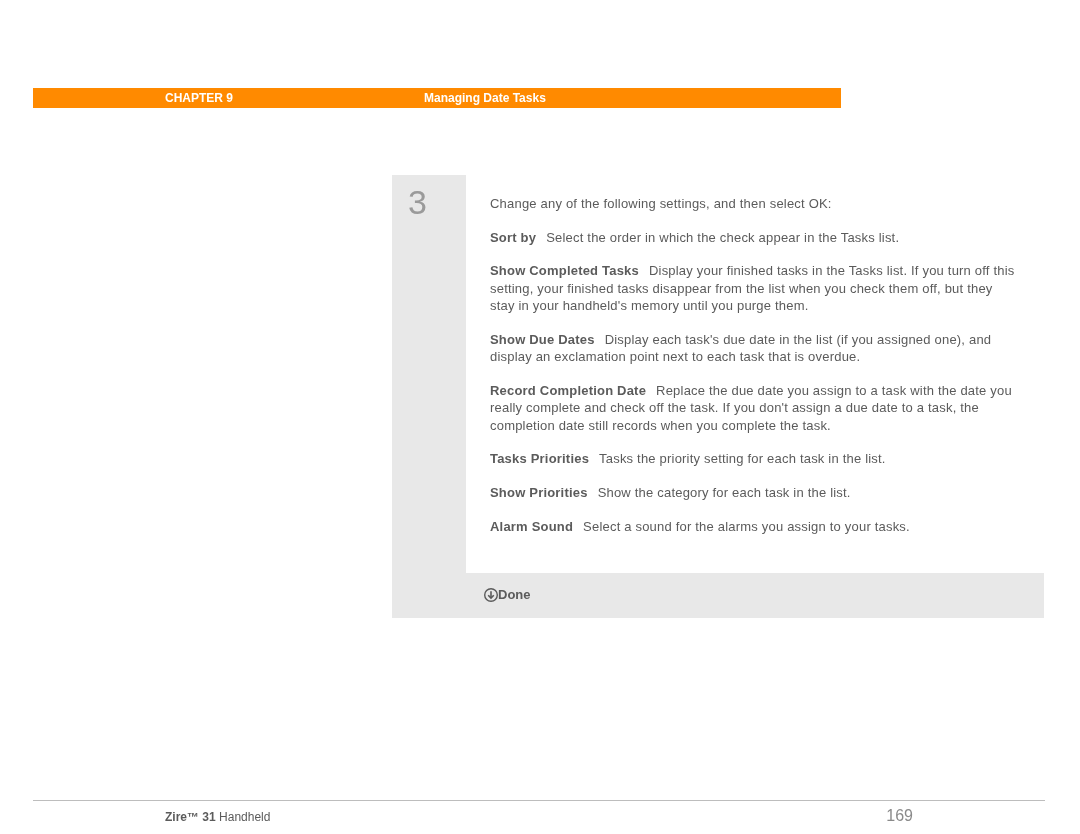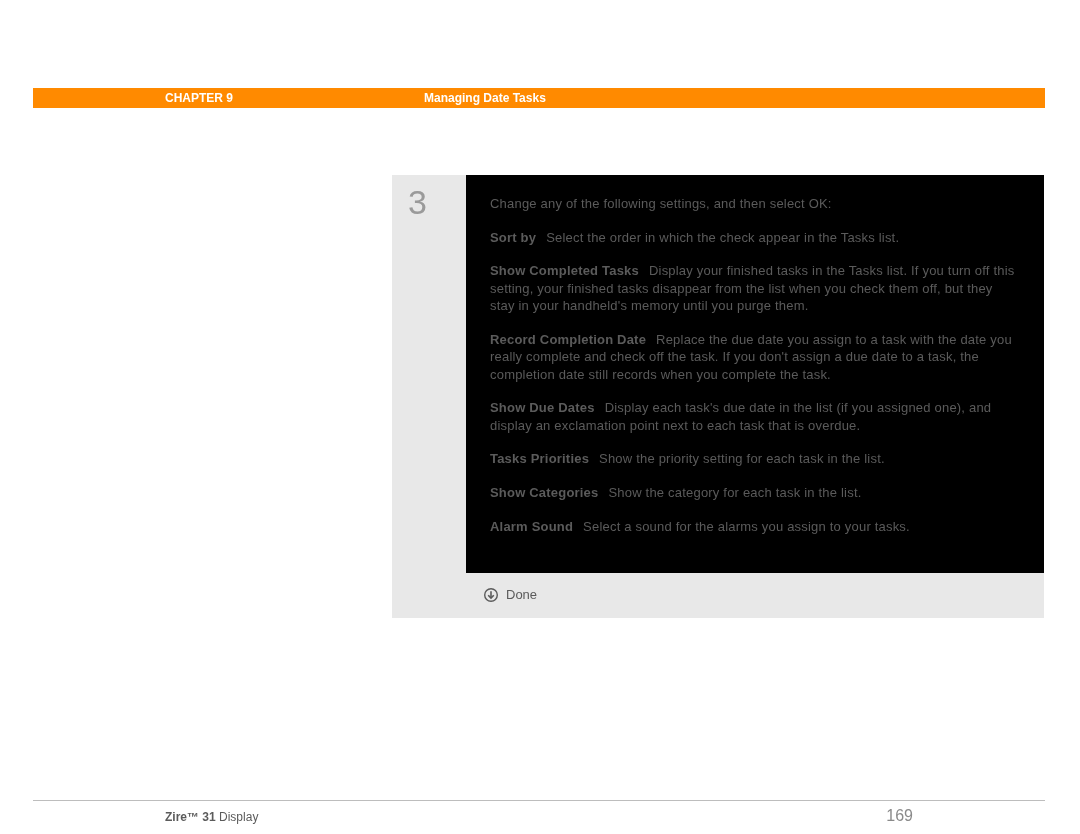--- a/index.html
+++ b/index.html
@@ -3,21 +3,21 @@
 <meta charset="utf-8">
 <style>
   * { box-sizing: border-box; margin: 0; padding: 0; }
   html, body { width: 1080px; height: 834px; background: #ffffff; font-family: Arial, Helvetica, sans-serif; }
   .page { position: relative; width: 1080px; height: 834px; }
 
   .header-bar {
     position: absolute;
     left: 33px;
     top: 88px;
-    width: 1012px;
+    width: 808px;
     height: 20px;
     background: #ff8a00;
     color: #ffffff;
     font-size: 12px;
     font-weight: bold;
     display: flex;
     align-items: center;
   }
   .header-chapter { position: absolute; left: 132px; top: 3px; }
   .header-title   { position: absolute; left: 391px; top: 3px; }
@@ -36,40 +36,39 @@
     padding: 10px 0 0 16px;
   }
   .step-num {
     font-size: 34px;
     color: #9a9a9a;
     font-weight: normal;
     line-height: 1;
   }
   .step-body {
     flex: 1;
-    background: #000000;
+    background: #ffffff;
     padding: 20px 24px 22px 24px;
     color: #5b5b5b;
     font-size: 13px;
     line-height: 1.35;
     letter-spacing: 0.2px;
   }
   .intro { margin-bottom: 16px; }
   .setting { margin-bottom: 16px; }
   .setting b { color: #5b5b5b; font-weight: bold; }
   .sp { display: inline-block; width: 10px; }
 
   .done-row {
     padding: 14px 0 16px 92px;
     color: #5b5b5b;
     font-size: 13px;
-    font-weight: normal;
+    font-weight: bold;
     display: flex;
     align-items: center;
-    gap: 8px;
   }
   .done-icon {
     width: 14px; height: 14px;
     display: inline-block;
     position: relative;
   }
   .done-icon svg { display:block; }
 
   .footer {
     position: absolute;
@@ -105,48 +104,48 @@
       <div class="step-body">
         <div class="intro">Change any of the following settings, and then select OK:</div>
 
         <div class="setting">
           <b>Sort by</b><span class="sp"></span><span>Select the order in which the check appear in the Tasks list.</span>
         </div>
         <div class="setting">
           <b>Show Completed Tasks</b><span class="sp"></span><span>Display your finished tasks in the Tasks list. If you turn off this setting, your finished tasks disappear from the list when you check them off, but they stay in your handheld's memory until you purge them.</span>
         </div>
         <div class="setting">
+          <b>Show Due Dates</b><span class="sp"></span><span>Display each task's due date in the list (if you assigned one), and display an exclamation point next to each task that is overdue.</span>
+        </div>
+        <div class="setting">
           <b>Record Completion Date</b><span class="sp"></span><span>Replace the due date you assign to a task with the date you really complete and check off the task. If you don't assign a due date to a task, the completion date still records when you complete the task.</span>
         </div>
         <div class="setting">
-          <b>Show Due Dates</b><span class="sp"></span><span>Display each task's due date in the list (if you assigned one), and display an exclamation point next to each task that is overdue.</span>
+          <b>Tasks Priorities</b><span class="sp"></span><span>Tasks the priority setting for each task in the list.</span>
         </div>
         <div class="setting">
-          <b>Tasks Priorities</b><span class="sp"></span><span>Show the priority setting for each task in the list.</span>
-        </div>
-        <div class="setting">
-          <b>Show Categories</b><span class="sp"></span><span>Show the category for each task in the list.</span>
+          <b>Show Priorities</b><span class="sp"></span><span>Show the category for each task in the list.</span>
         </div>
         <div class="setting" style="margin-bottom:16px;">
           <b>Alarm Sound</b><span class="sp"></span><span>Select a sound for the alarms you assign to your tasks.</span>
         </div>
       </div>
     </div>
     <div class="done-row">
       <span class="done-icon">
         <svg viewBox="0 0 14 14" width="14" height="14">
           <circle cx="7" cy="7" r="6.3" fill="none" stroke="#5b5b5b" stroke-width="1.4"></circle>
           <line x1="7" y1="3.2" x2="7" y2="9.2" stroke="#5b5b5b" stroke-width="1.6"></line>
           <polyline points="4.2,7.2 7,10 9.8,7.2" fill="none" stroke="#5b5b5b" stroke-width="1.6"></polyline>
         </svg>
       </span>
       <span>Done</span>
     </div>
   </div>
 
   <div class="footer">
     <span class="product">
-      <b>Zire™ 31</b><span> Display</span>
+      <b>Zire™ 31</b><span> Handheld</span>
     </span>
     <span class="page-num">169</span>
   </div>
 
 </div>
 
 </body></html>

